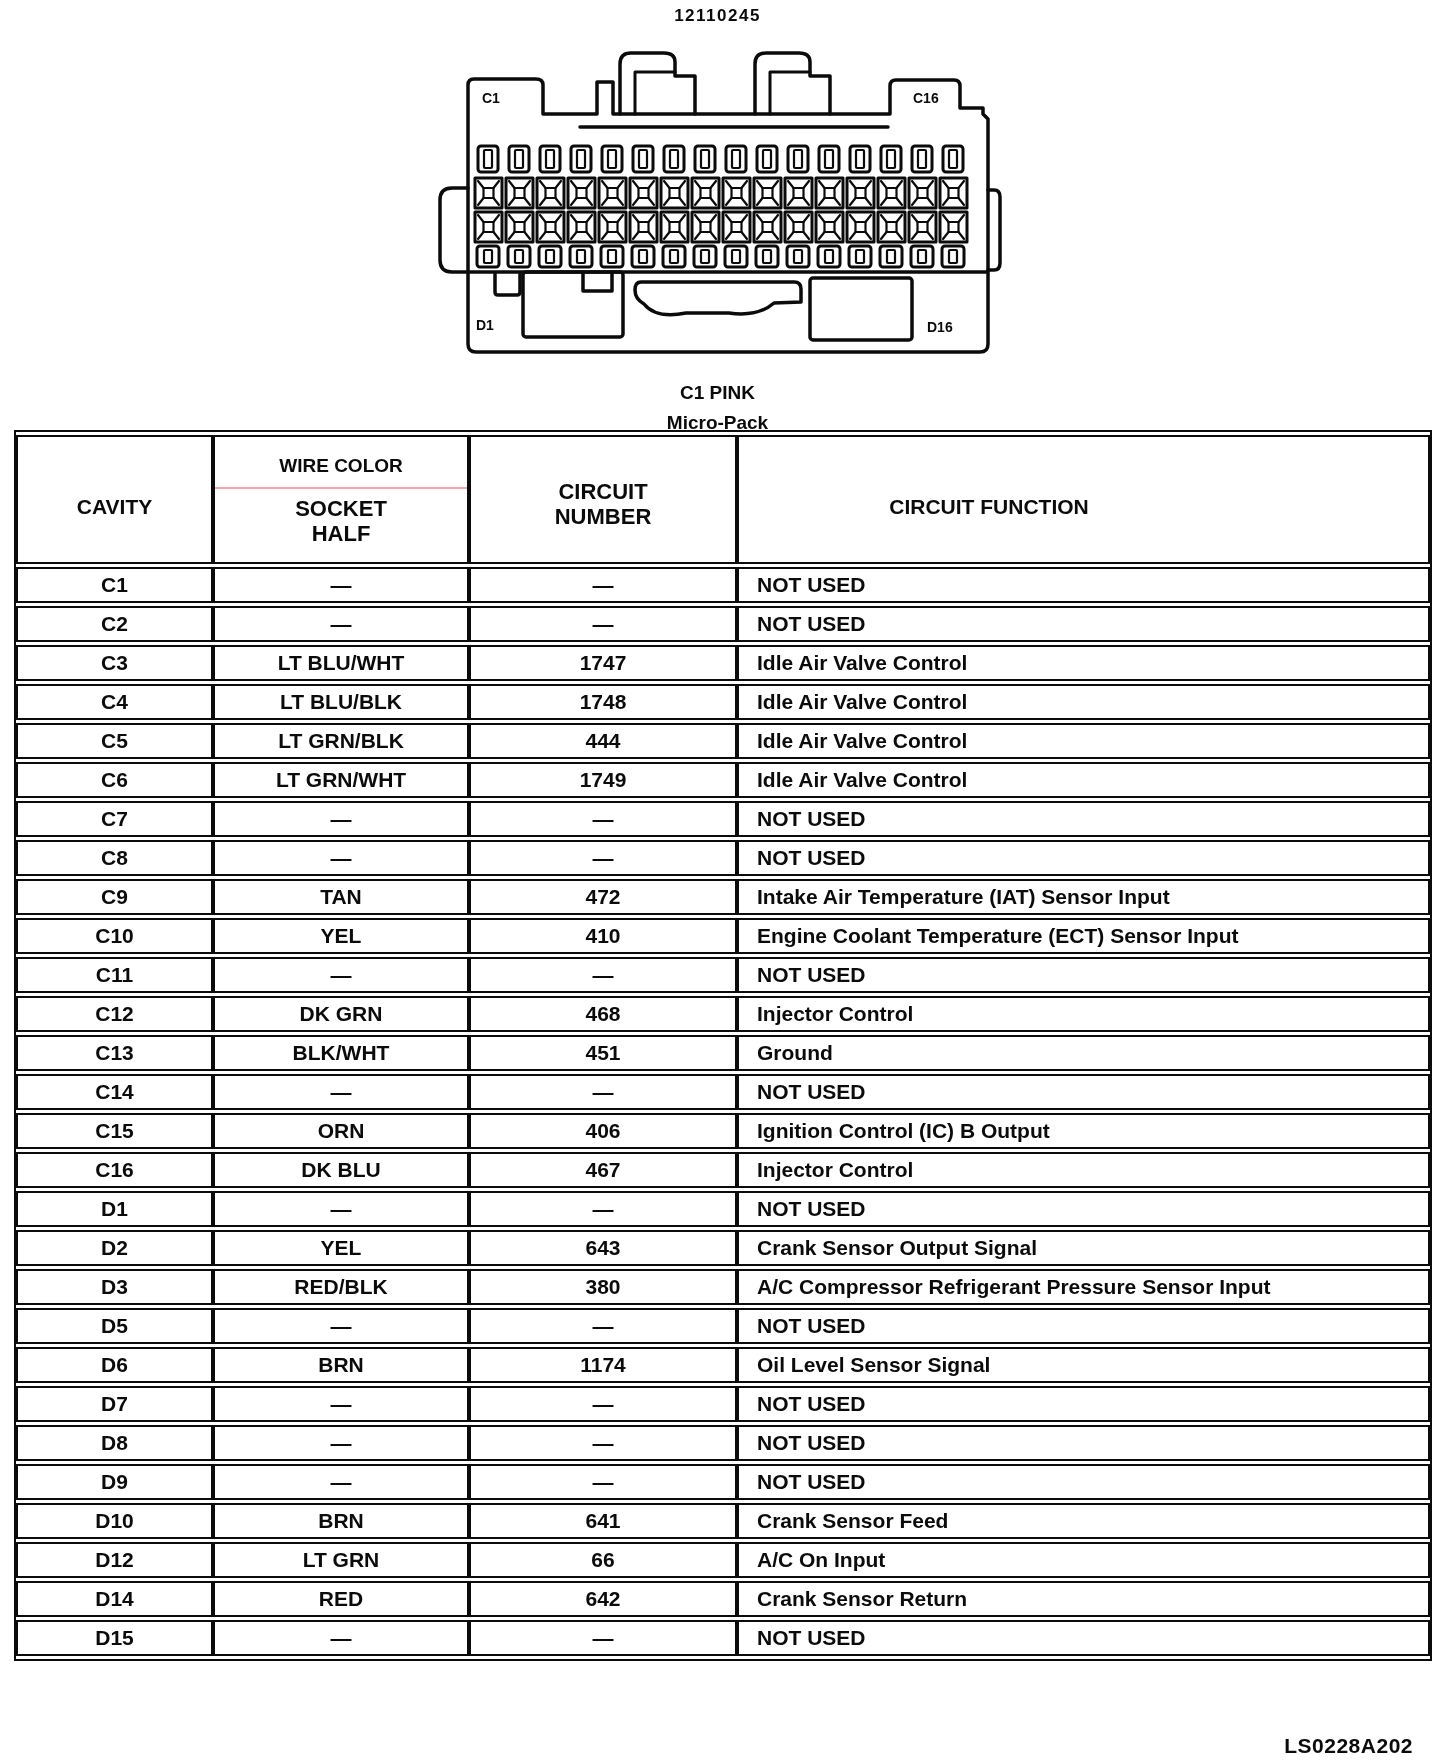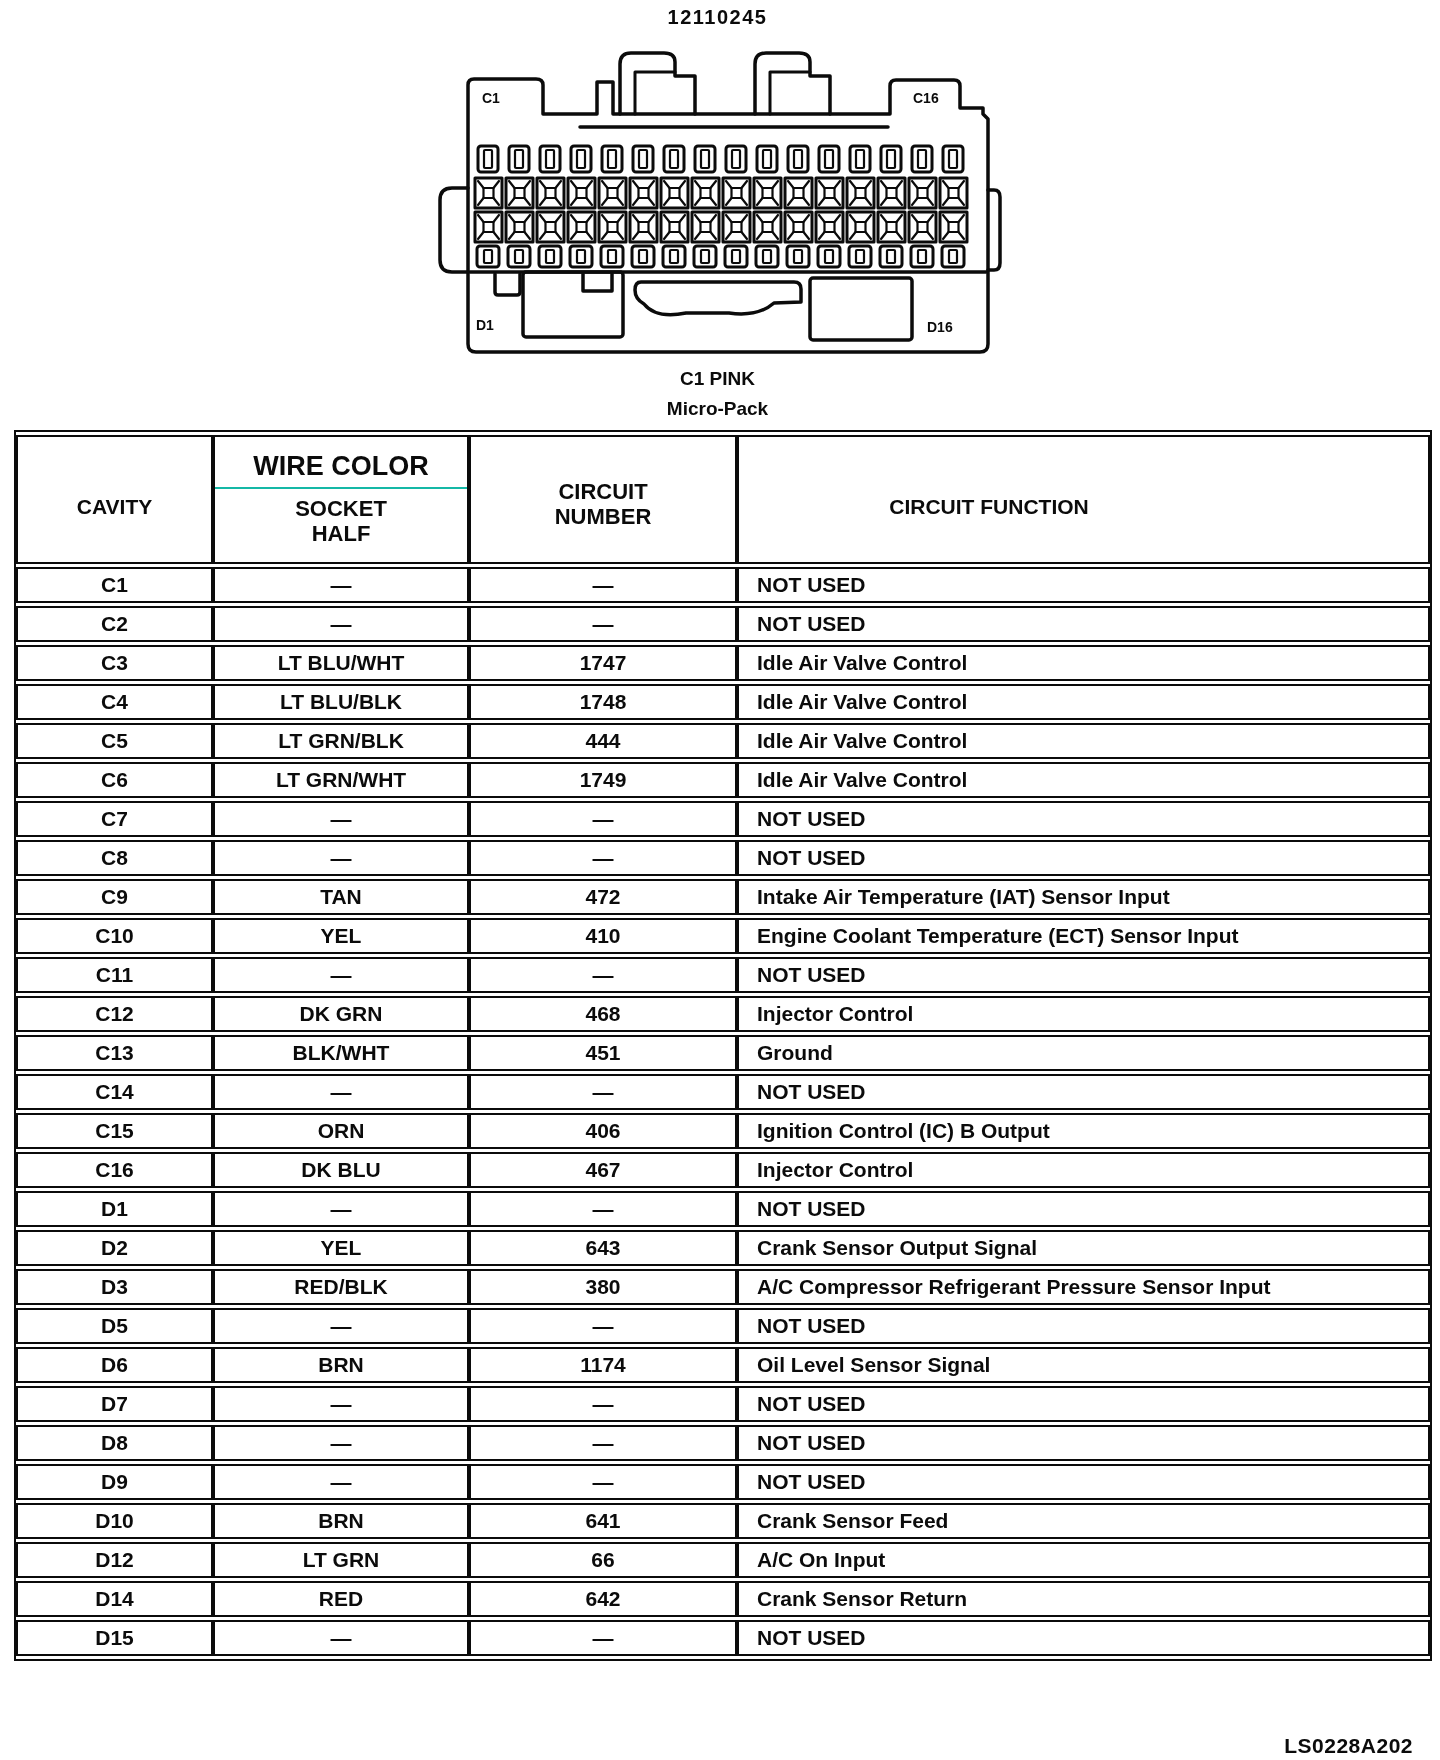--- a/index.html
+++ b/index.html
@@ -4,44 +4,44 @@
 <style>
   html,body{margin:0;padding:0;}
   body{
     width:1440px;height:1760px;position:relative;
     background:#ffffff;color:#0b0b0b;
     font-family:"Liberation Sans",sans-serif;font-weight:700;
     -webkit-font-smoothing:antialiased;
   }
   .part-number{
     position:absolute;left:430px;top:6px;width:575px;
-    text-align:center;font-size:20px;letter-spacing:1.5px;
+    text-align:center;font-size:17px;letter-spacing:1.5px;
   }
   .connector-wrap{position:absolute;left:430px;top:42px;width:575px;height:320px;}
   .connector-wrap svg{display:block;}
   .connector-wrap text{font-family:"Liberation Sans",sans-serif;font-weight:700;fill:#0b0b0b;}
   .caption{
-    position:absolute;left:430px;top:364px;width:575px;
+    position:absolute;left:430px;top:378px;width:575px;
     text-align:center;font-size:19px;line-height:1.6;
   }
   .pin-table{
     position:absolute;left:14px;top:430px;width:1414px;
     table-layout:fixed;border-collapse:separate;border-spacing:0 3px;
     border:2px solid #0b0b0b;background:#fff;
   }
   .pin-table td{
     border:2px solid #0b0b0b;overflow:hidden;white-space:nowrap;
     font-size:21px;font-weight:700;vertical-align:middle;background:#fff;
   }
   col.c1{width:197px}col.c2{width:256px}col.c3{width:268px}col.c4{width:693px}
   
   .h-cell{height:108px;}
   .h-cavity{text-align:center;padding-top:16px;font-size:22px;}
   .h-wire{padding:0;}
-  .wire-box{height:41px;border-bottom:2px solid #14b8a6;display:flex;align-items:center;justify-content:center;font-size:27px;}
+  .wire-box{height:41px;border-bottom:2px solid #fca5a5;display:flex;align-items:center;justify-content:center;font-size:19px;}
   .socket-box{height:65px;display:flex;align-items:center;justify-content:center;text-align:center;}
   .socket-box span{display:inline-block;width:120px;line-height:1.15;font-size:22px;white-space:normal;}
   .h-num{text-align:center;padding-top:10px;}
   .h-num span{display:inline-block;width:130px;line-height:1.15;font-size:22px;white-space:normal;}
   .h-fn{text-align:center;padding-right:190px;padding-top:16px;font-size:22px;}
   
   .pin-table tbody td{height:30px;line-height:30px;}
   .c-cav,.c-sock,.c-num{text-align:center;}
   .c-fn{text-align:left;padding-left:18px;}
   .footer-code{

